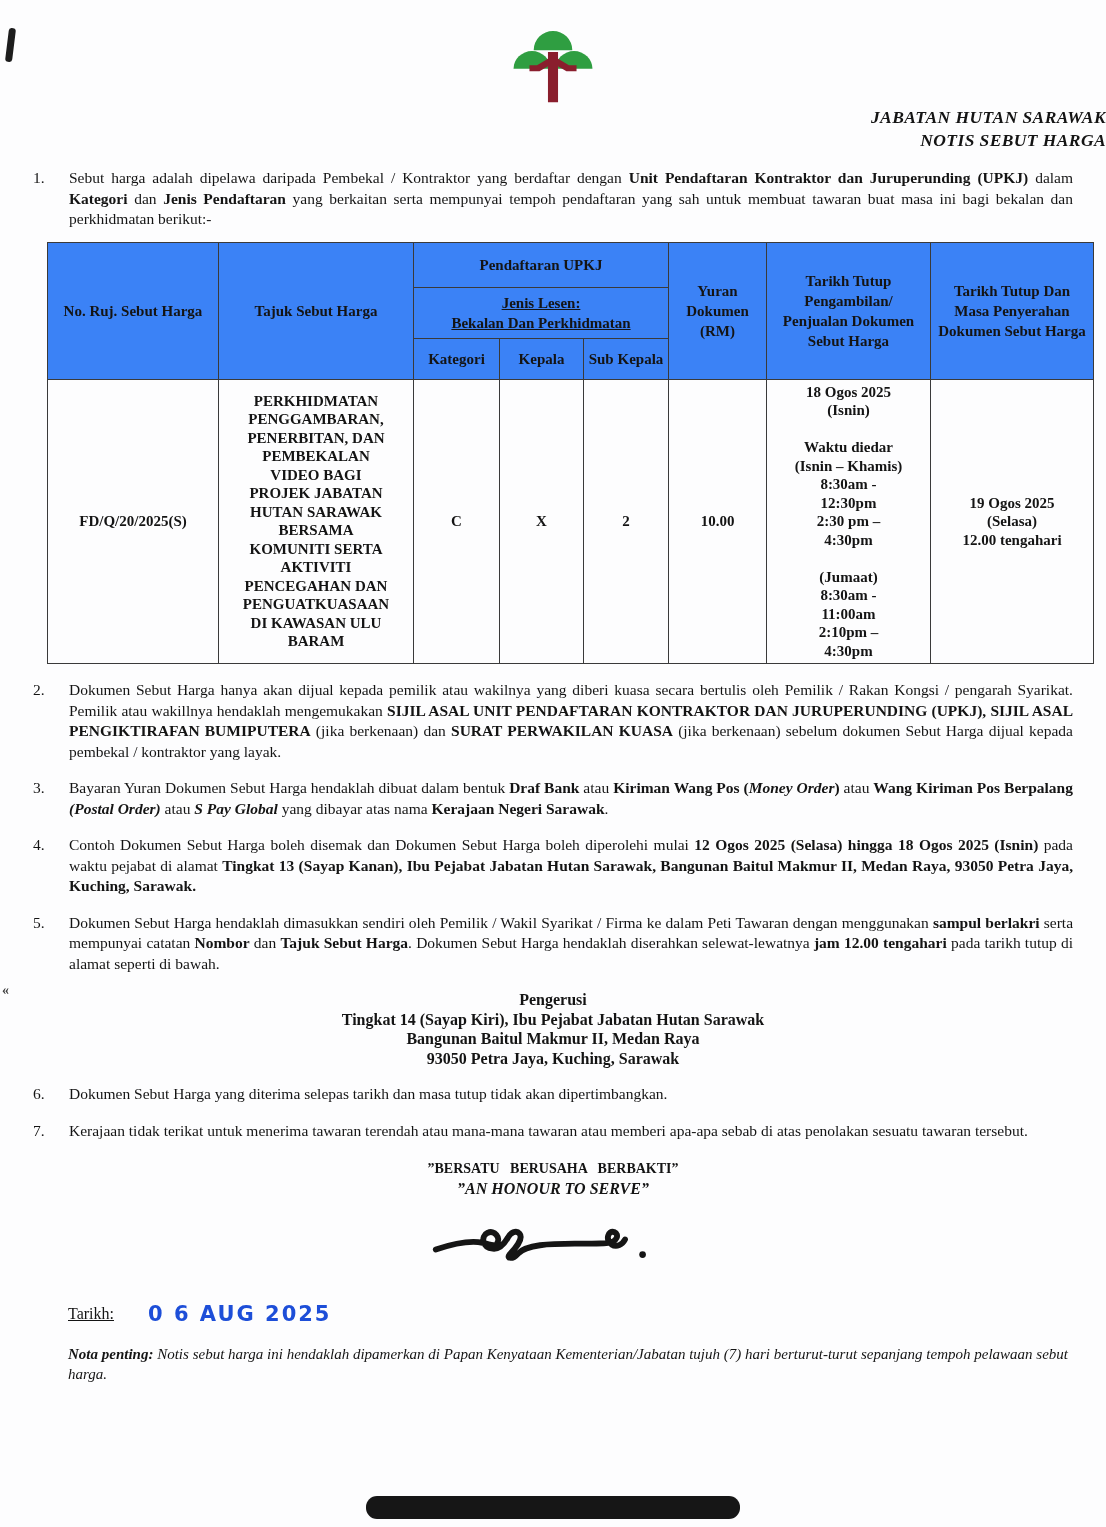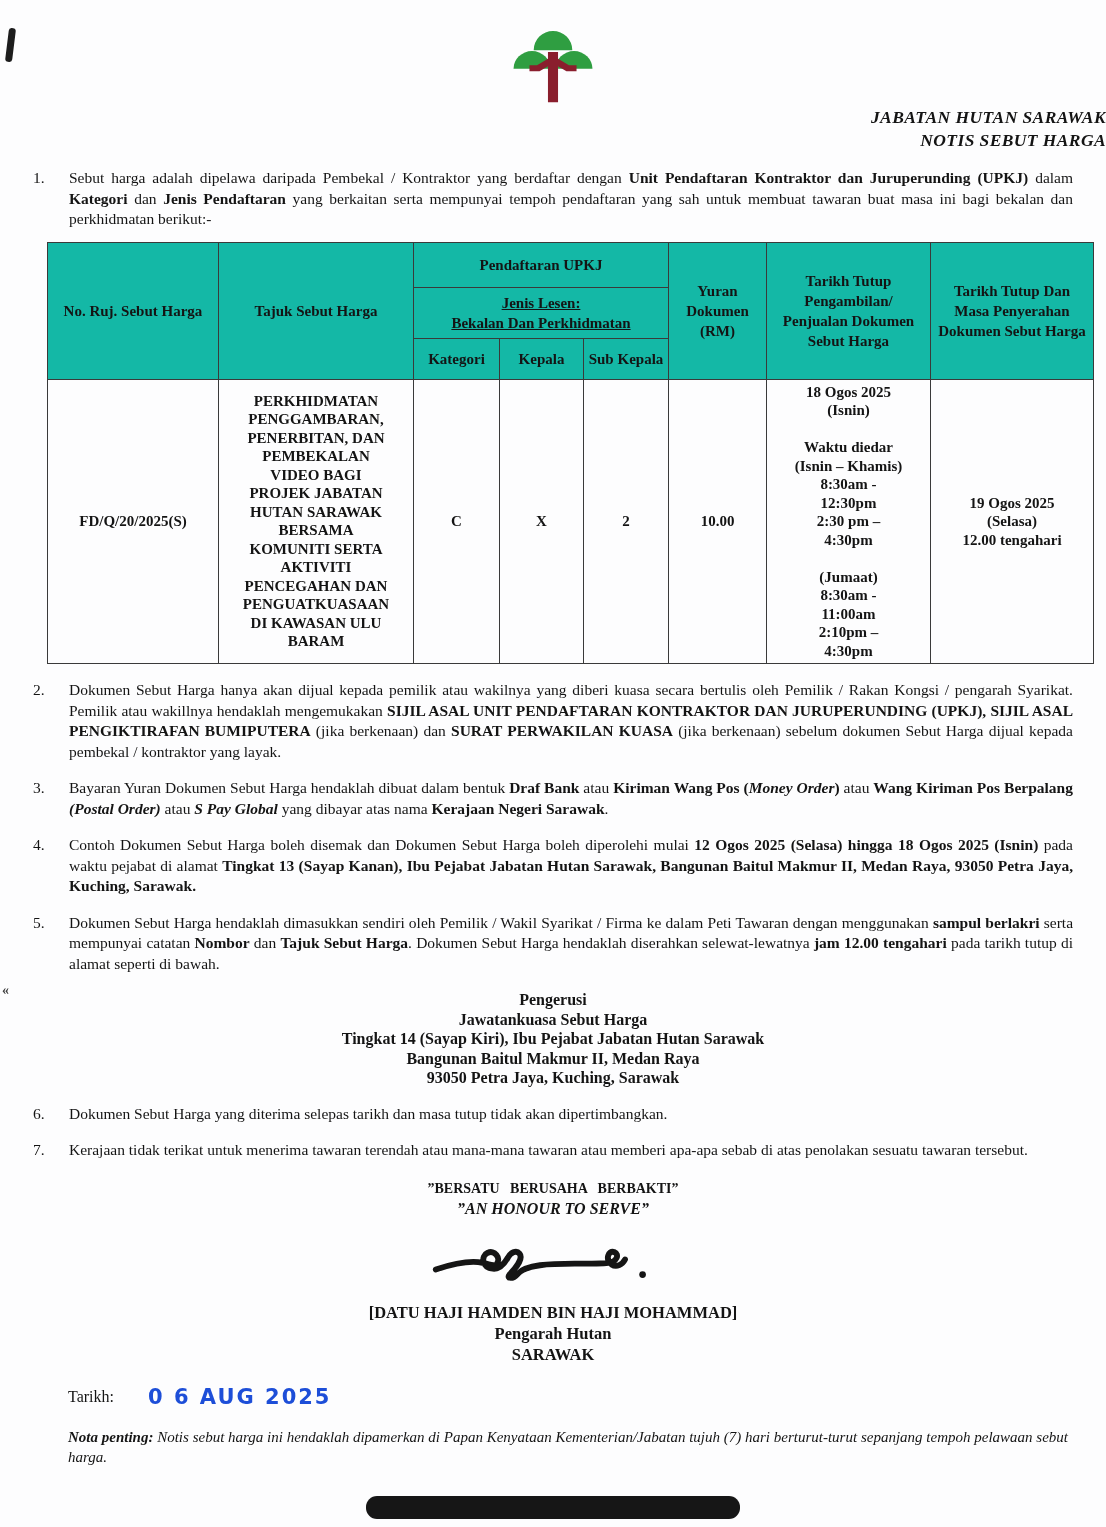--- a/index.html
+++ b/index.html
@@ -21,42 +21,42 @@
   .item{display:flex; margin:16px 33px 0 33px; font-size:15.5px; line-height:20.5px;}
   .item .num{width:36px; flex:none;}
   .item .body{flex:1; text-align:justify;}
 
   
   table.tender{border-collapse:collapse; margin:12px 0 0 47px; table-layout:fixed;}
   table.tender th, table.tender td{
     border:1.5px solid #3a3a3a; padding:3px 4px; text-align:center; vertical-align:middle;
     font-size:15px; font-weight:700;
   }
-  table.tender thead th{background:#14b8a6; line-height:20px;}
+  table.tender thead th{background:#3b82f6; line-height:20px;}
   table.tender tbody td{background:#fdfdfe;}
   .th-r1{height:38px;}
   .th-r2{height:44px;text-decoration:underline;}
   .th-r3{height:34px;}
   .cell-lines div{line-height:18.5px;}
   .ref-cell{font-size:16px;}
   .title-cell div{line-height:18.5px;}
 
   
   .addr{margin-top:16px; text-align:center; font-weight:700; font-size:16px;}
   .addr div{line-height:19.5px;}
 
   
   .motto1{margin-top:20px; text-align:center; font-weight:700; font-size:14px; word-spacing:7px;}
   .motto2{text-align:center; font-weight:700; font-style:italic; font-size:16px; margin-top:3px;}
   .sig-wrap{text-align:center; margin-top:8px;}
   .signatory{text-align:center; font-weight:700; font-size:16.5px; line-height:21px;}
 
   
   .date-row{margin:20px 0 0 68px; font-size:16px;}
-  .date-label{display:inline-block; vertical-align:middle;}
+  .date-label{display:inline-block; vertical-align:middle;text-decoration:underline;}
   .date-stamp{
     display:inline-block; vertical-align:middle; margin-left:30px;
     font-family:"DejaVu Sans","Liberation Sans",sans-serif;
     font-weight:700; font-size:21px; letter-spacing:2px; color:#1d4ed8;
   }
 
   
   .footnote{margin:18px 38px 0 68px; font-size:15px; line-height:20px; text-align:justify;}
 
   
@@ -184,21 +184,20 @@
     <div class="body"><span>Contoh Dokumen Sebut Harga boleh disemak dan Dokumen Sebut Harga boleh diperolehi mulai </span><span class="b">12 Ogos 2025 (Selasa) hingga 18 Ogos 2025 (Isnin)</span><span> pada waktu pejabat di alamat </span><span class="b">Tingkat 13 (Sayap Kanan), Ibu Pejabat Jabatan Hutan Sarawak, Bangunan Baitul Makmur II, Medan Raya, 93050 Petra Jaya, Kuching, Sarawak.</span></div>
   </div>
 
   <div class="item">
     <div class="num">5.</div>
     <div class="body"><span>Dokumen Sebut Harga hendaklah dimasukkan sendiri oleh Pemilik / Wakil Syarikat / Firma ke dalam Peti Tawaran dengan menggunakan </span><span class="b">sampul berlakri</span><span> serta mempunyai catatan </span><span class="b">Nombor</span><span> dan </span><span class="b">Tajuk Sebut Harga</span><span>. Dokumen Sebut Harga hendaklah diserahkan selewat-lewatnya </span><span class="b">jam 12.00 tengahari</span><span> pada tarikh tutup di alamat seperti di bawah.</span></div>
   </div>
 
   <div class="addr cell-lines">
       <div>Pengerusi</div>
-      <div>Jawatankuasa Sebut Harga</div>
       <div>Tingkat 14 (Sayap Kiri), Ibu Pejabat Jabatan Hutan Sarawak</div>
       <div>Bangunan Baitul Makmur II, Medan Raya</div>
       <div>93050 Petra Jaya, Kuching, Sarawak</div>
     </div>
 
   <div class="item">
     <div class="num">6.</div>
     <div class="body"><span>Dokumen Sebut Harga yang diterima selepas tarikh dan masa tutup tidak akan dipertimbangkan.</span></div>
   </div>
 
@@ -210,25 +209,20 @@
   <div class="motto1">”BERSATU  BERUSAHA  BERBAKTI”</div>
   <div class="motto2">”AN HONOUR TO SERVE”</div>
 
   <div class="sig-wrap">
     <svg width="300" height="72" viewBox="0 0 300 86">
       <path d="M10,52 C34,44 52,41 66,44 C76,46 80,49 83,45 C88,38 80,28 72,32 C63,36 66,50 78,51 C86,52 92,45 96,38 C99,32 106,28 110,33 C115,39 104,52 98,58 C94,63 102,64 108,57 C118,46 146,45 176,45 C196,45 208,45 216,44 C226,43 230,34 223,31 C216,29 212,40 220,46 C226,50 233,46 236,40" stroke="#151515" stroke-width="7" fill="none" stroke-linecap="round" stroke-linejoin="round"></path>
       <circle cx="257" cy="58" r="4" fill="#151515"></circle>
     </svg>
   </div>
 
-  <div class="signatory">
-    <div>[DATU HAJI HAMDEN BIN HAJI MOHAMMAD]</div>
-    <div>Pengarah Hutan</div>
-    <div>SARAWAK</div>
-  </div>
 
   <div class="date-row">
     <span class="date-label">Tarikh:</span>
     <span class="date-stamp">0 6  AUG  2025</span>
   </div>
 
   <div class="footnote"><span class="b i">Nota penting:</span><span class="i">  Notis sebut harga ini hendaklah dipamerkan di Papan Kenyataan Kementerian/Jabatan tujuh (7) hari berturut-turut sepanjang tempoh pelawaan sebut harga.</span></div>
 
   <div class="art-bottom-bar"></div>
 

